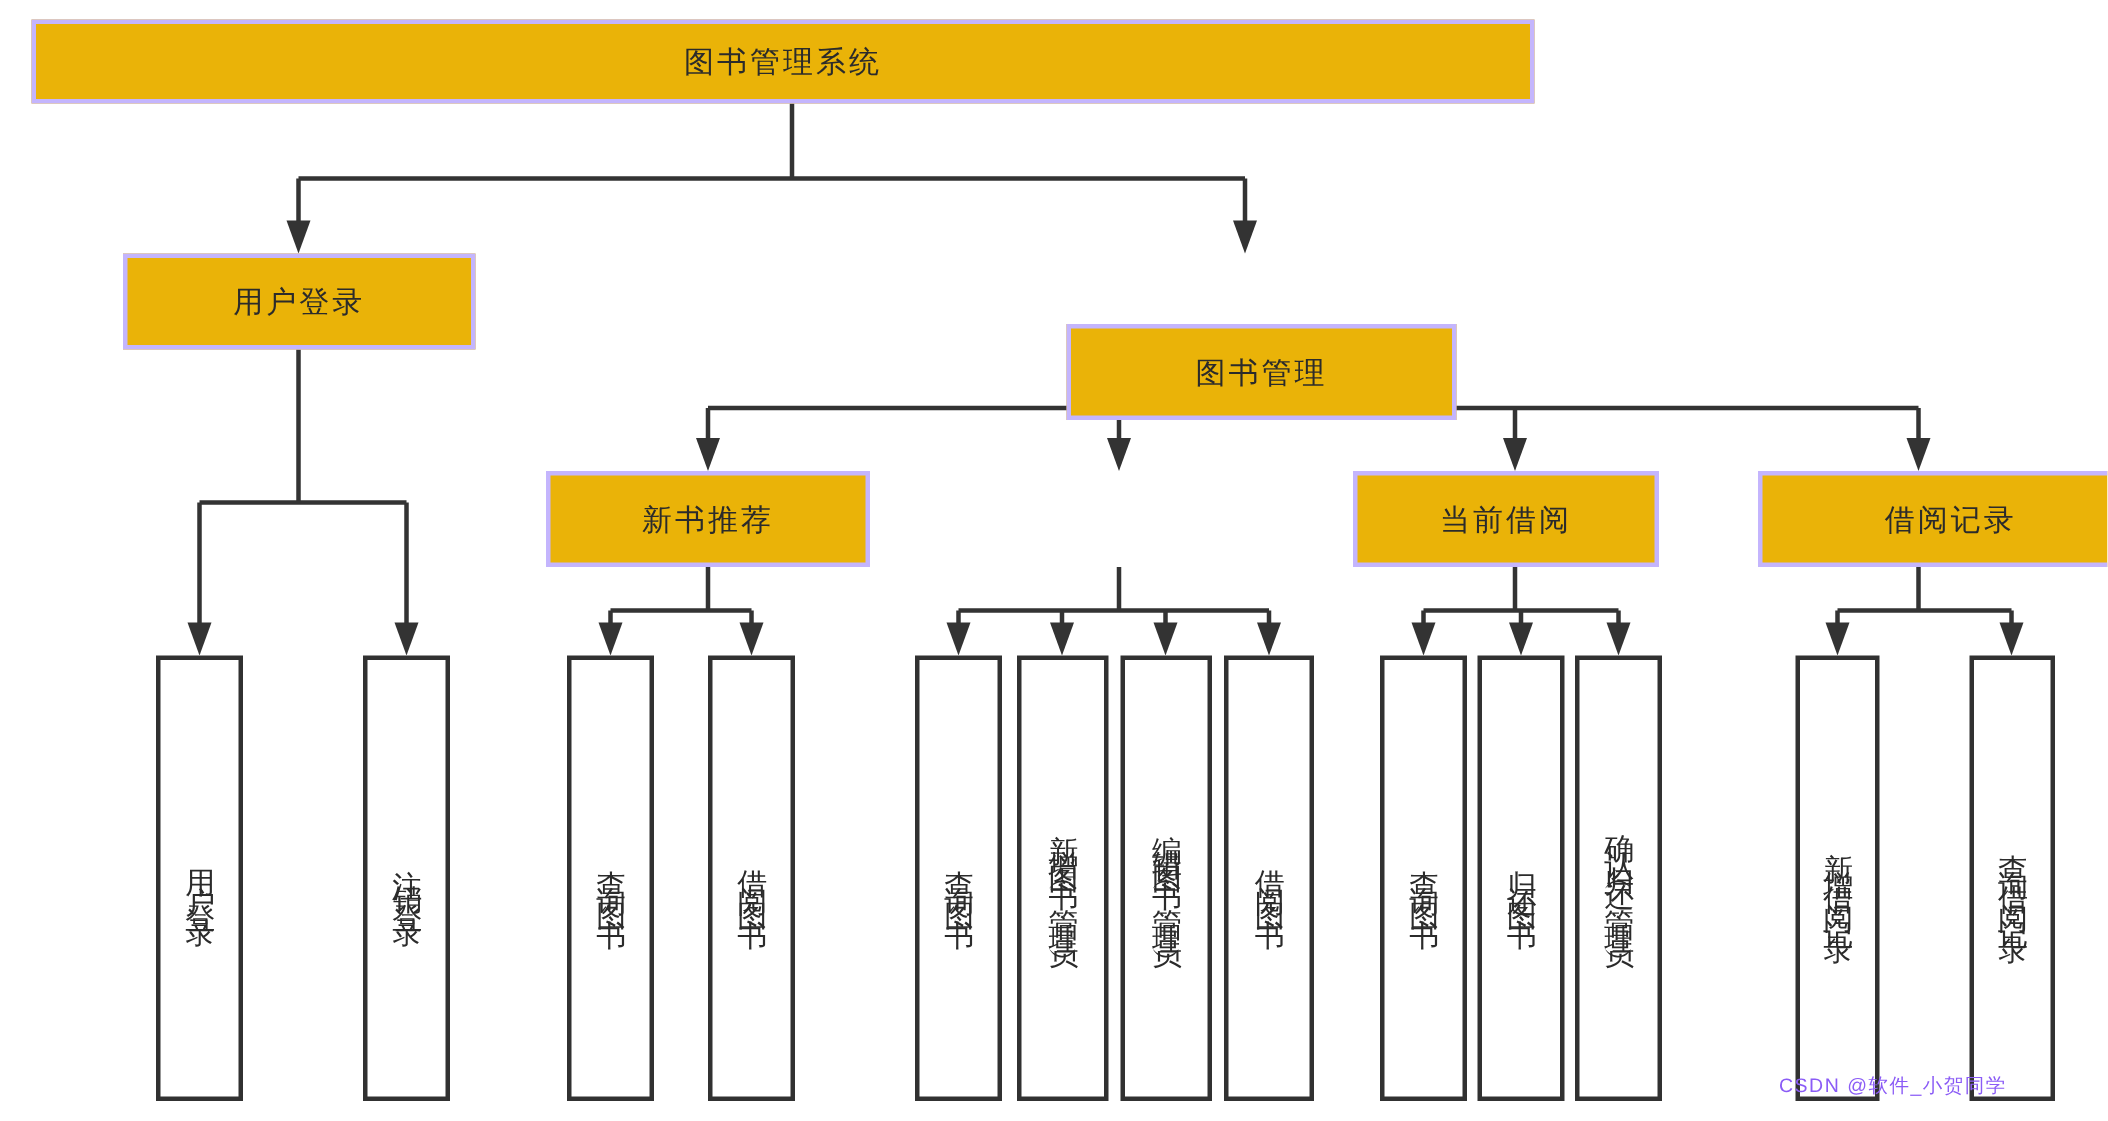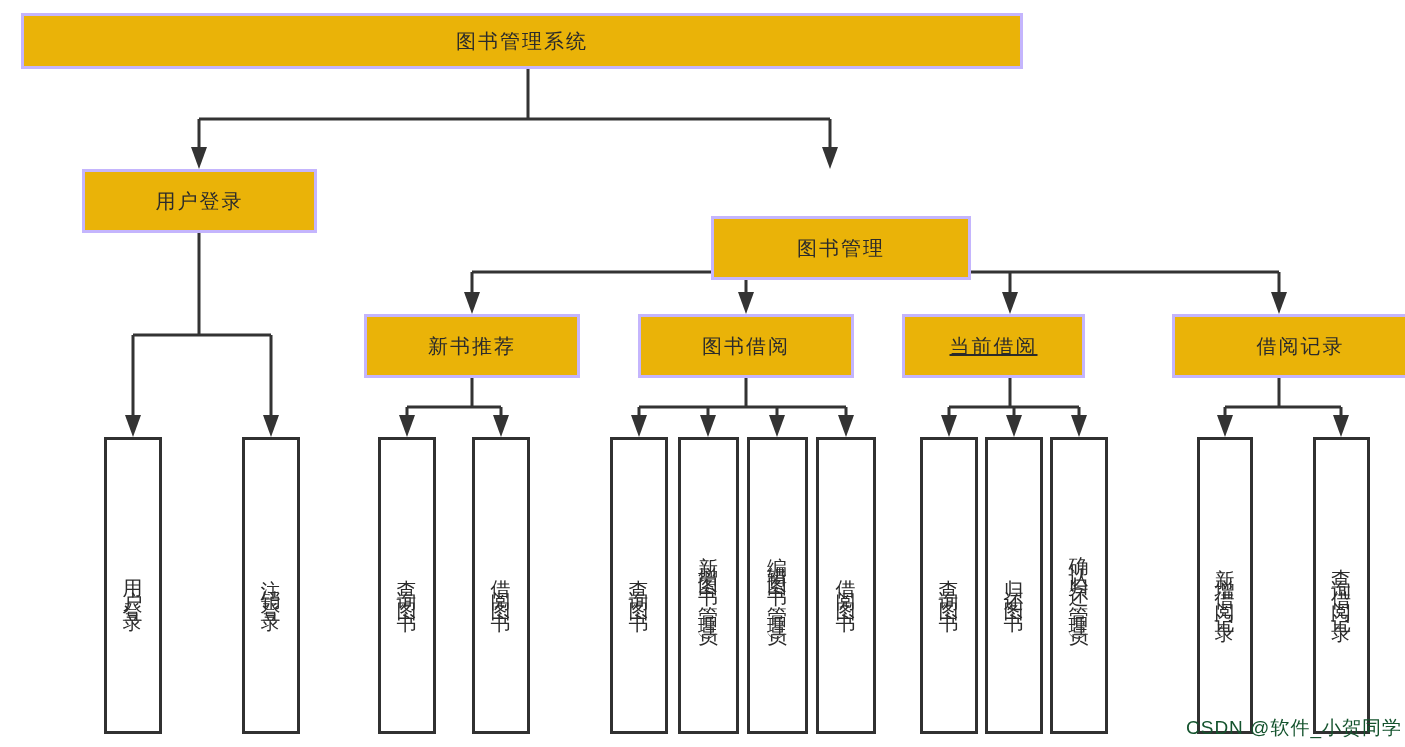--- a/index.html
+++ b/index.html
@@ -50,22 +50,22 @@
     letter-spacing: 11px;
     line-height: 1;
     color: #2b2b2b;
     white-space: nowrap;
   }
   .vbox.long .vtext { letter-spacing: 10px; }
   .watermark {
     position: absolute;
     left: 1186px;
     top: 715px;
-    font-size: 19px;
-    color: #14532d;
+    font-size: 13px;
+    color: #8b5cf6;
     letter-spacing: 1px;
     z-index: 3;
     white-space: nowrap;
     text-align: right;
   }
 </style>
 </head>
 <body>
 
 <div class="canvas">
@@ -115,24 +115,21 @@
   <div class="hbox" style="left:82px; top:169px; width:235px; height:64px;">
     <span>用户登录</span>
   </div>
   <div class="hbox" style="left:711px; top:169px; width:260px; height:64px;margin-top:47px;">
     <span>图书管理</span>
   </div>
 
   <div class="hbox" style="left:364px; top:314px; width:216px; height:64px;text-align:center;">
     <span>新书推荐</span>
   </div>
-  <div class="hbox" style="left:638px; top:314px; width:216px; height:64px;">
-    <span>图书借阅</span>
-  </div>
-  <div class="hbox" style="left:902px; top:314px; width:183px; height:64px;text-decoration:underline;">
+  <div class="hbox" style="left:902px; top:314px; width:204px; height:64px;">
     <span>当前借阅</span>
   </div>
   <div class="hbox" style="left:1172px; top:314px; width:257px; height:64px;">
     <span>借阅记录</span>
   </div>
 
   <div class="vbox" style="left:104px; width:58px;">
     <span class="vtext">用户登录</span>
   </div>
   <div class="vbox" style="left:242px; width:58px;">

